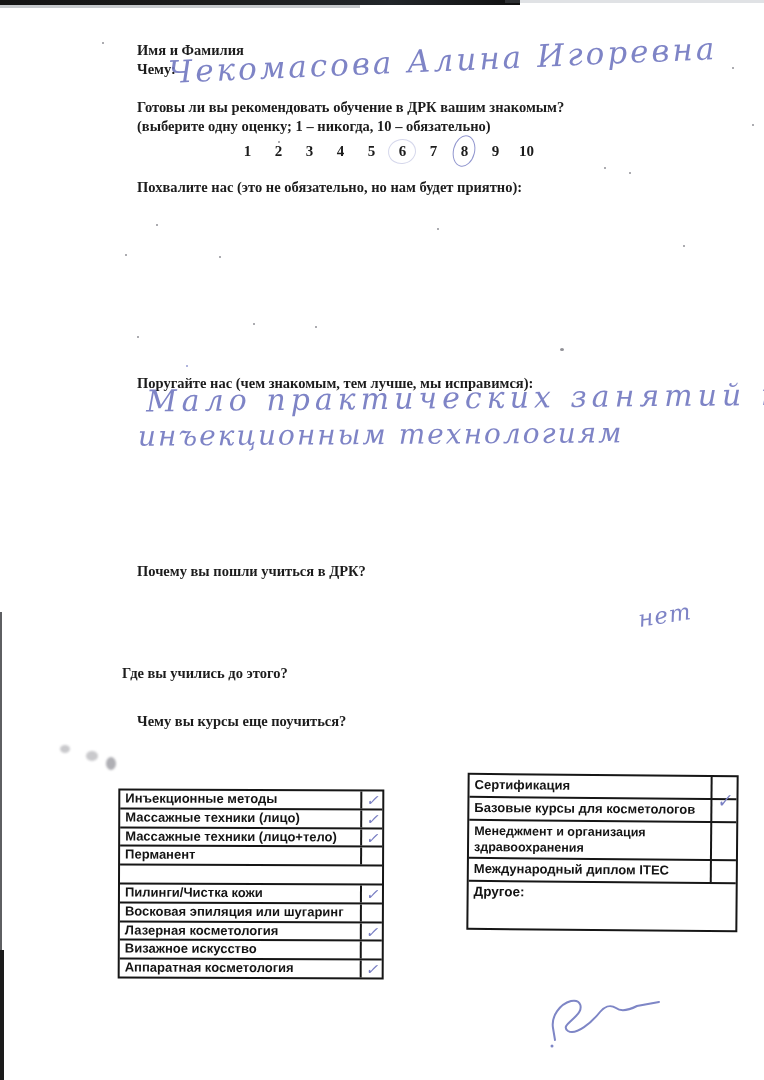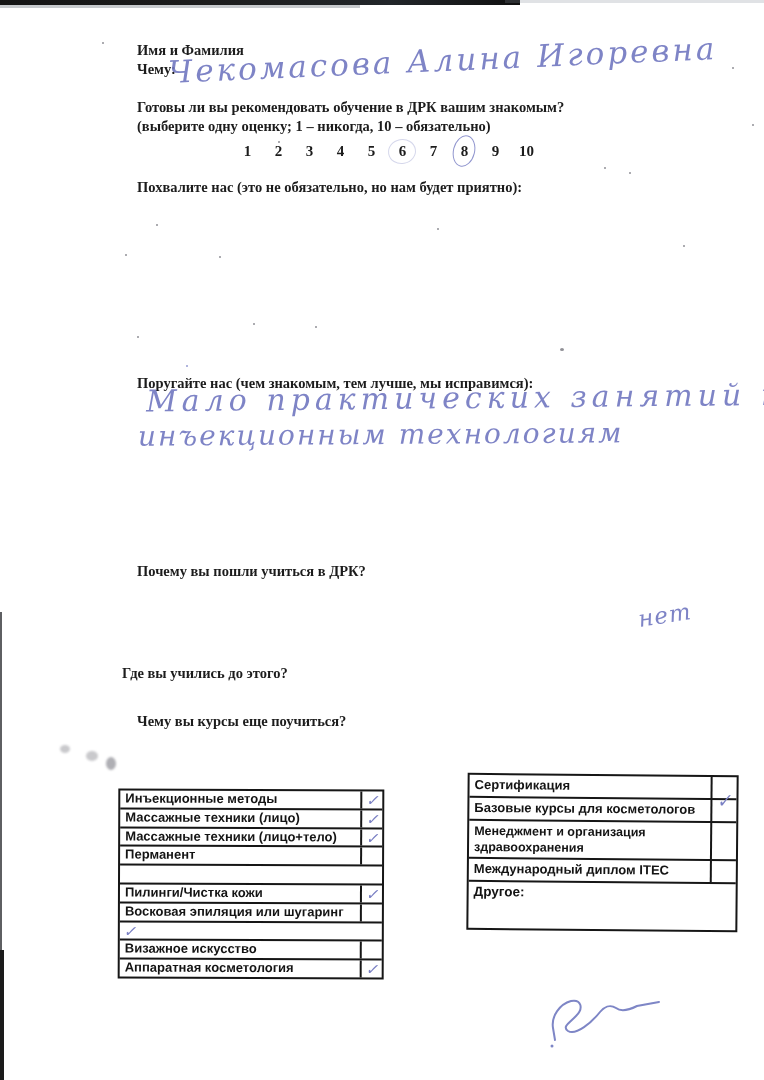--- a/index.html
+++ b/index.html
@@ -141,20 +141,21 @@
     </div>
     <div class="lrow">
       <span class="llabel">Пилинги/Чистка кожи</span>
       <span class="lcheck"><span class="checkmark" style="color: rgb(123, 129, 196);">✓</span></span>
     </div>
     <div class="lrow">
       <span class="llabel">Восковая эпиляция или шугаринг</span>
       <span class="lcheck"><span class="checkmark" style="color: rgb(123, 129, 196);"></span></span>
     </div>
     <div class="lrow">
+      <span class="llabel">Лазерная косметология</span>
       <span class="lcheck"><span class="checkmark" style="color: rgb(123, 129, 196);">✓</span></span>
     </div>
     <div class="lrow">
       <span class="llabel">Визажное искусство</span>
       <span class="lcheck"><span class="checkmark" style="color: rgb(123, 129, 196);"></span></span>
     </div>
     <div class="lrow">
       <span class="llabel">Аппаратная косметология</span>
       <span class="lcheck"><span class="checkmark" style="color: rgb(123, 129, 196);">✓</span></span>
     </div>

